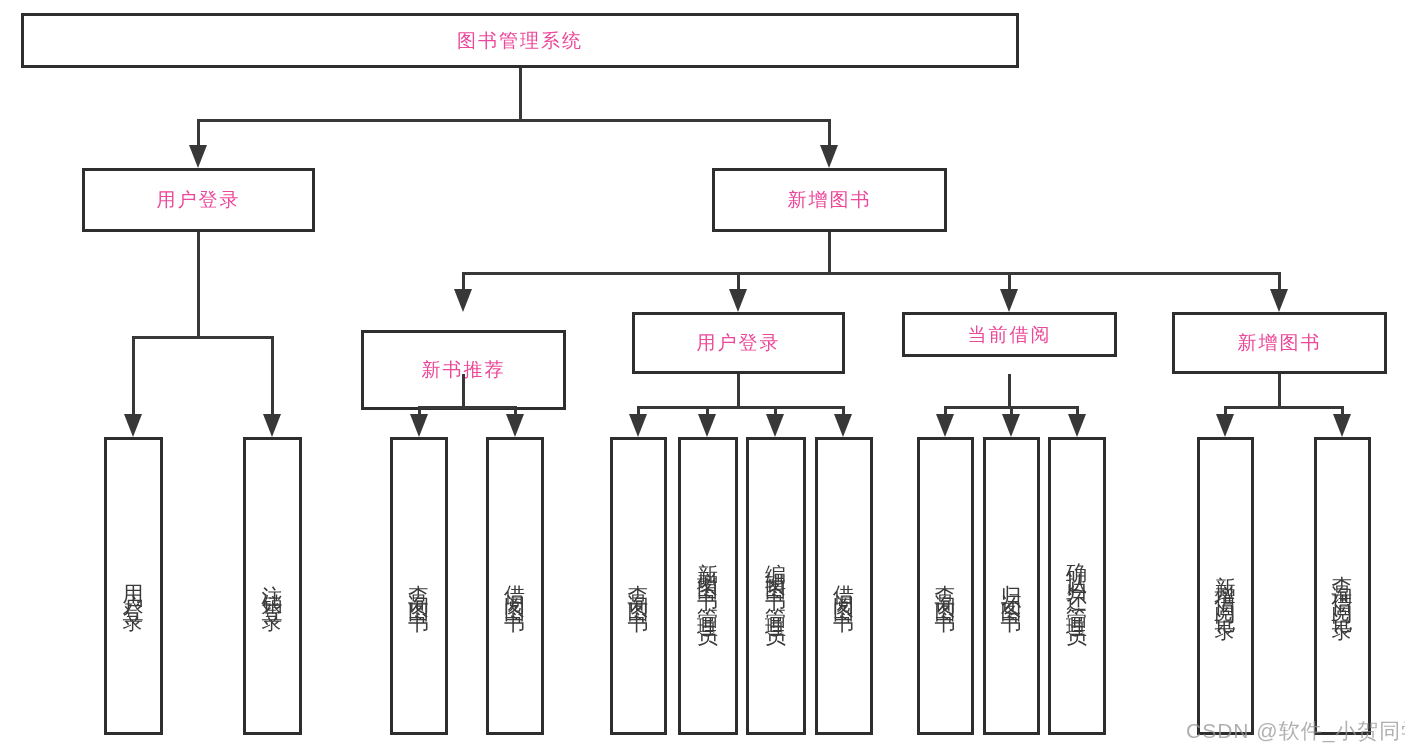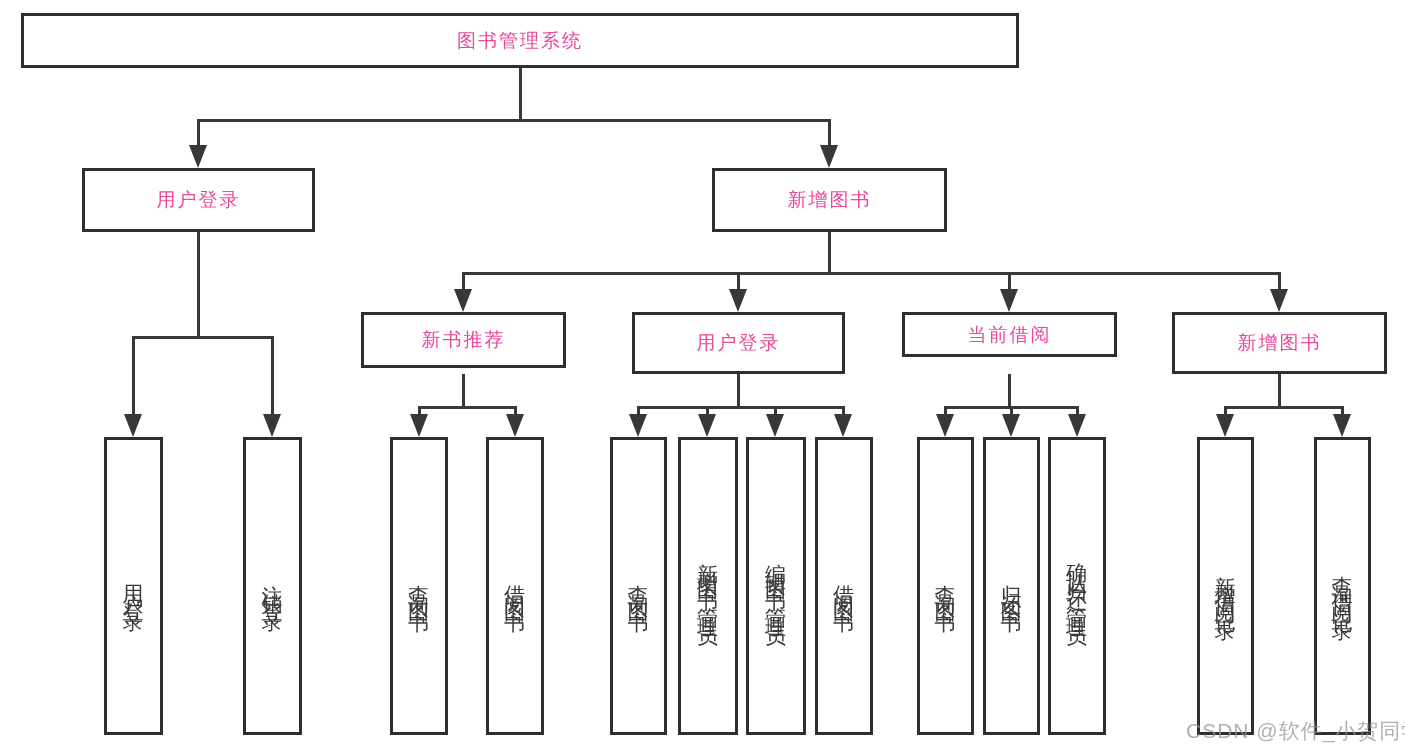--- a/index.html
+++ b/index.html
@@ -65,21 +65,21 @@
   <div class="hl" style="left:462px;top:272px;width:819px"></div>
   <div class="vl" style="left:462px;top:272px;height:20px"></div>
   <div class="ar" style="left:454px;top:289px"></div>
   <div class="vl" style="left:737px;top:272px;height:20px"></div>
   <div class="ar" style="left:729px;top:289px"></div>
   <div class="vl" style="left:1008px;top:272px;height:20px"></div>
   <div class="ar" style="left:1000px;top:289px"></div>
   <div class="vl" style="left:1278px;top:272px;height:20px"></div>
   <div class="ar" style="left:1270px;top:289px"></div>
 
-  <div class="box" style="left:361px;top:312px;width:205px;height:56px">
+  <div class="box" style="left:361px;top:330px;width:205px;height:80px">
     <span class="hlabel">新书推荐</span>
   </div>
   <div class="box" style="left:632px;top:312px;width:213px;height:62px">
     <span class="hlabel">用户登录</span>
   </div>
   <div class="box" style="left:902px;top:312px;width:215px;height:45px">
     <span class="hlabel">当前借阅</span>
   </div>
   <div class="box" style="left:1172px;top:312px;width:215px;height:62px">
     <span class="hlabel">新增图书</span>

